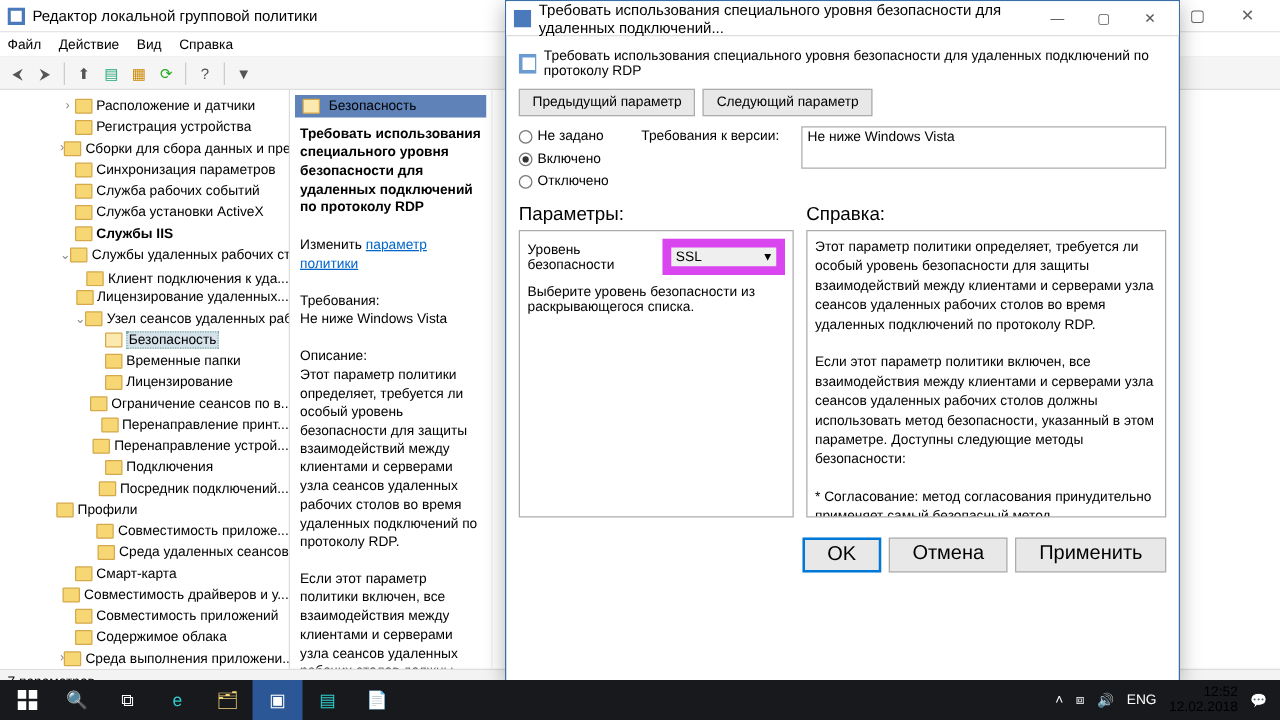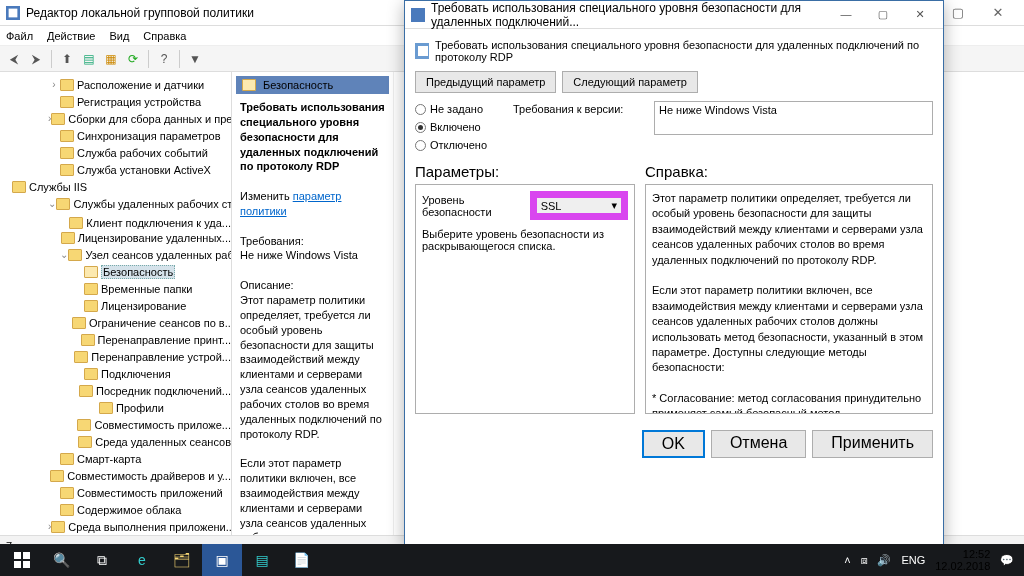--- a/index.html
+++ b/index.html
@@ -124,21 +124,21 @@
       <div class="tree-item" style="padding-left: 48px;">
         <span class="exp"></span>
         <div class="fold"></div>
         <span class="lbl">Служба рабочих событий</span>
       </div>
       <div class="tree-item" style="padding-left: 48px;">
         <span class="exp"></span>
         <div class="fold"></div>
         <span class="lbl">Служба установки ActiveX</span>
       </div>
-      <div class="tree-item" style="">
+      <div class="tree-item" style="padding-left: 48px; font-weight: bold;">
         <span class="exp"></span>
         <div class="fold"></div>
         <span class="lbl">Службы IIS</span>
       </div>
       <div class="tree-item" style="padding-left: 48px;">
         <span class="exp">⌄</span>
         <div class="fold"></div>
         <span class="lbl">Службы удаленных рабочих сто...</span>
       </div>
       <div class="tree-item" style="padding-left: 60px; align-items: flex-end;">
@@ -189,21 +189,21 @@
       <div class="tree-item" style="padding-left: 72px;">
         <span class="exp"></span>
         <div class="fold"></div>
         <span class="lbl">Подключения</span>
       </div>
       <div class="tree-item" style="padding-left: 72px;">
         <span class="exp"></span>
         <div class="fold"></div>
         <span class="lbl">Посредник подключений...</span>
       </div>
-      <div class="tree-item" style="padding-left: 87px;">
+      <div class="tree-item" style="padding-left: 33px;">
         <span class="exp"></span>
         <div class="fold"></div>
         <span class="lbl">Профили</span>
       </div>
       <div class="tree-item" style="padding-left: 72px;">
         <span class="exp"></span>
         <div class="fold"></div>
         <span class="lbl">Совместимость приложе...</span>
       </div>
       <div class="tree-item" style="padding-left: 72px;">
@@ -306,21 +306,21 @@
         <div class="radio-row">
             <div class="radio on"></div>
             <span>Включено</span>
           </div>
         <div class="radio-row">
             <div class="radio"></div>
             <span>Отключено</span>
           </div>
       </div>
       <div style="flex:1">
-        <div style="display:flex;gap:21px">
+        <div style="display:flex;gap:8px">
           <div class="klbl">Требования к версии:</div>
           <div class="tbox" style="height:34px"><span>Не ниже Windows Vista</span></div>
         </div>
       </div>
     </div>
     <div style="display:flex;gap:10px;margin-top:4px">
       <div class="sec-hdr" style="width:220px">Параметры:</div>
       <div class="sec-hdr">Справка:</div>
     </div>
     <div class="dlg-cols">

